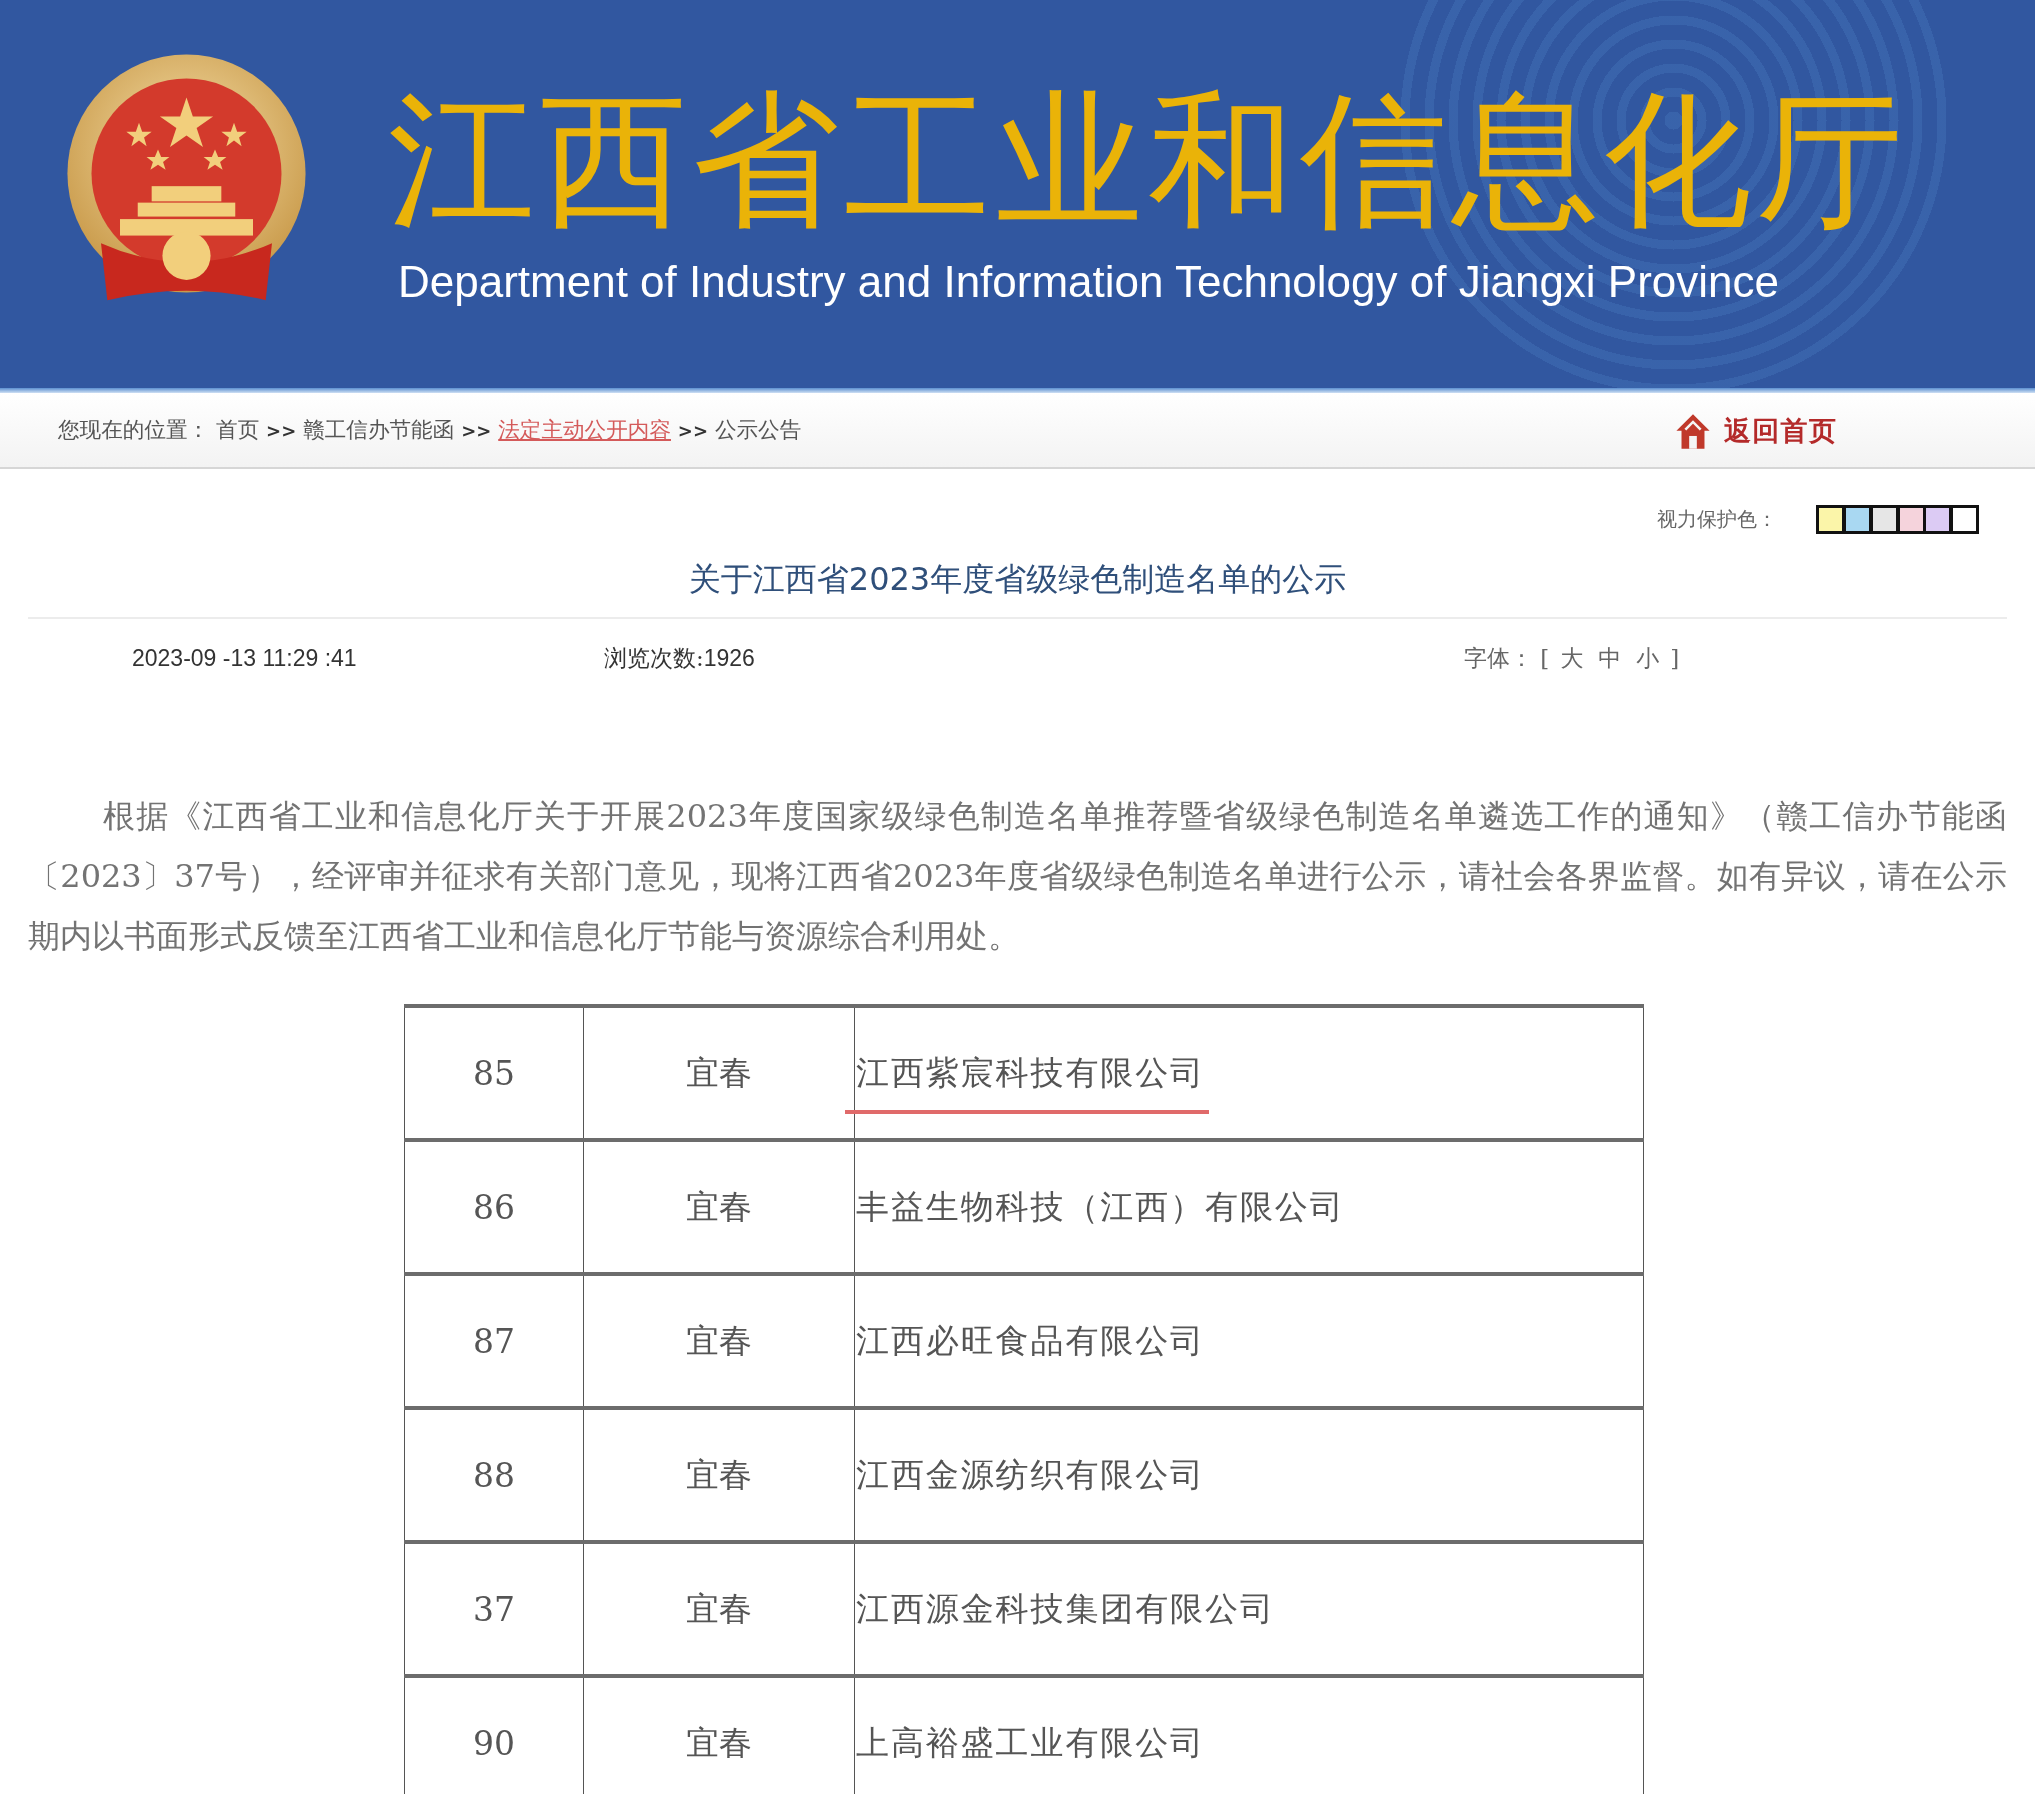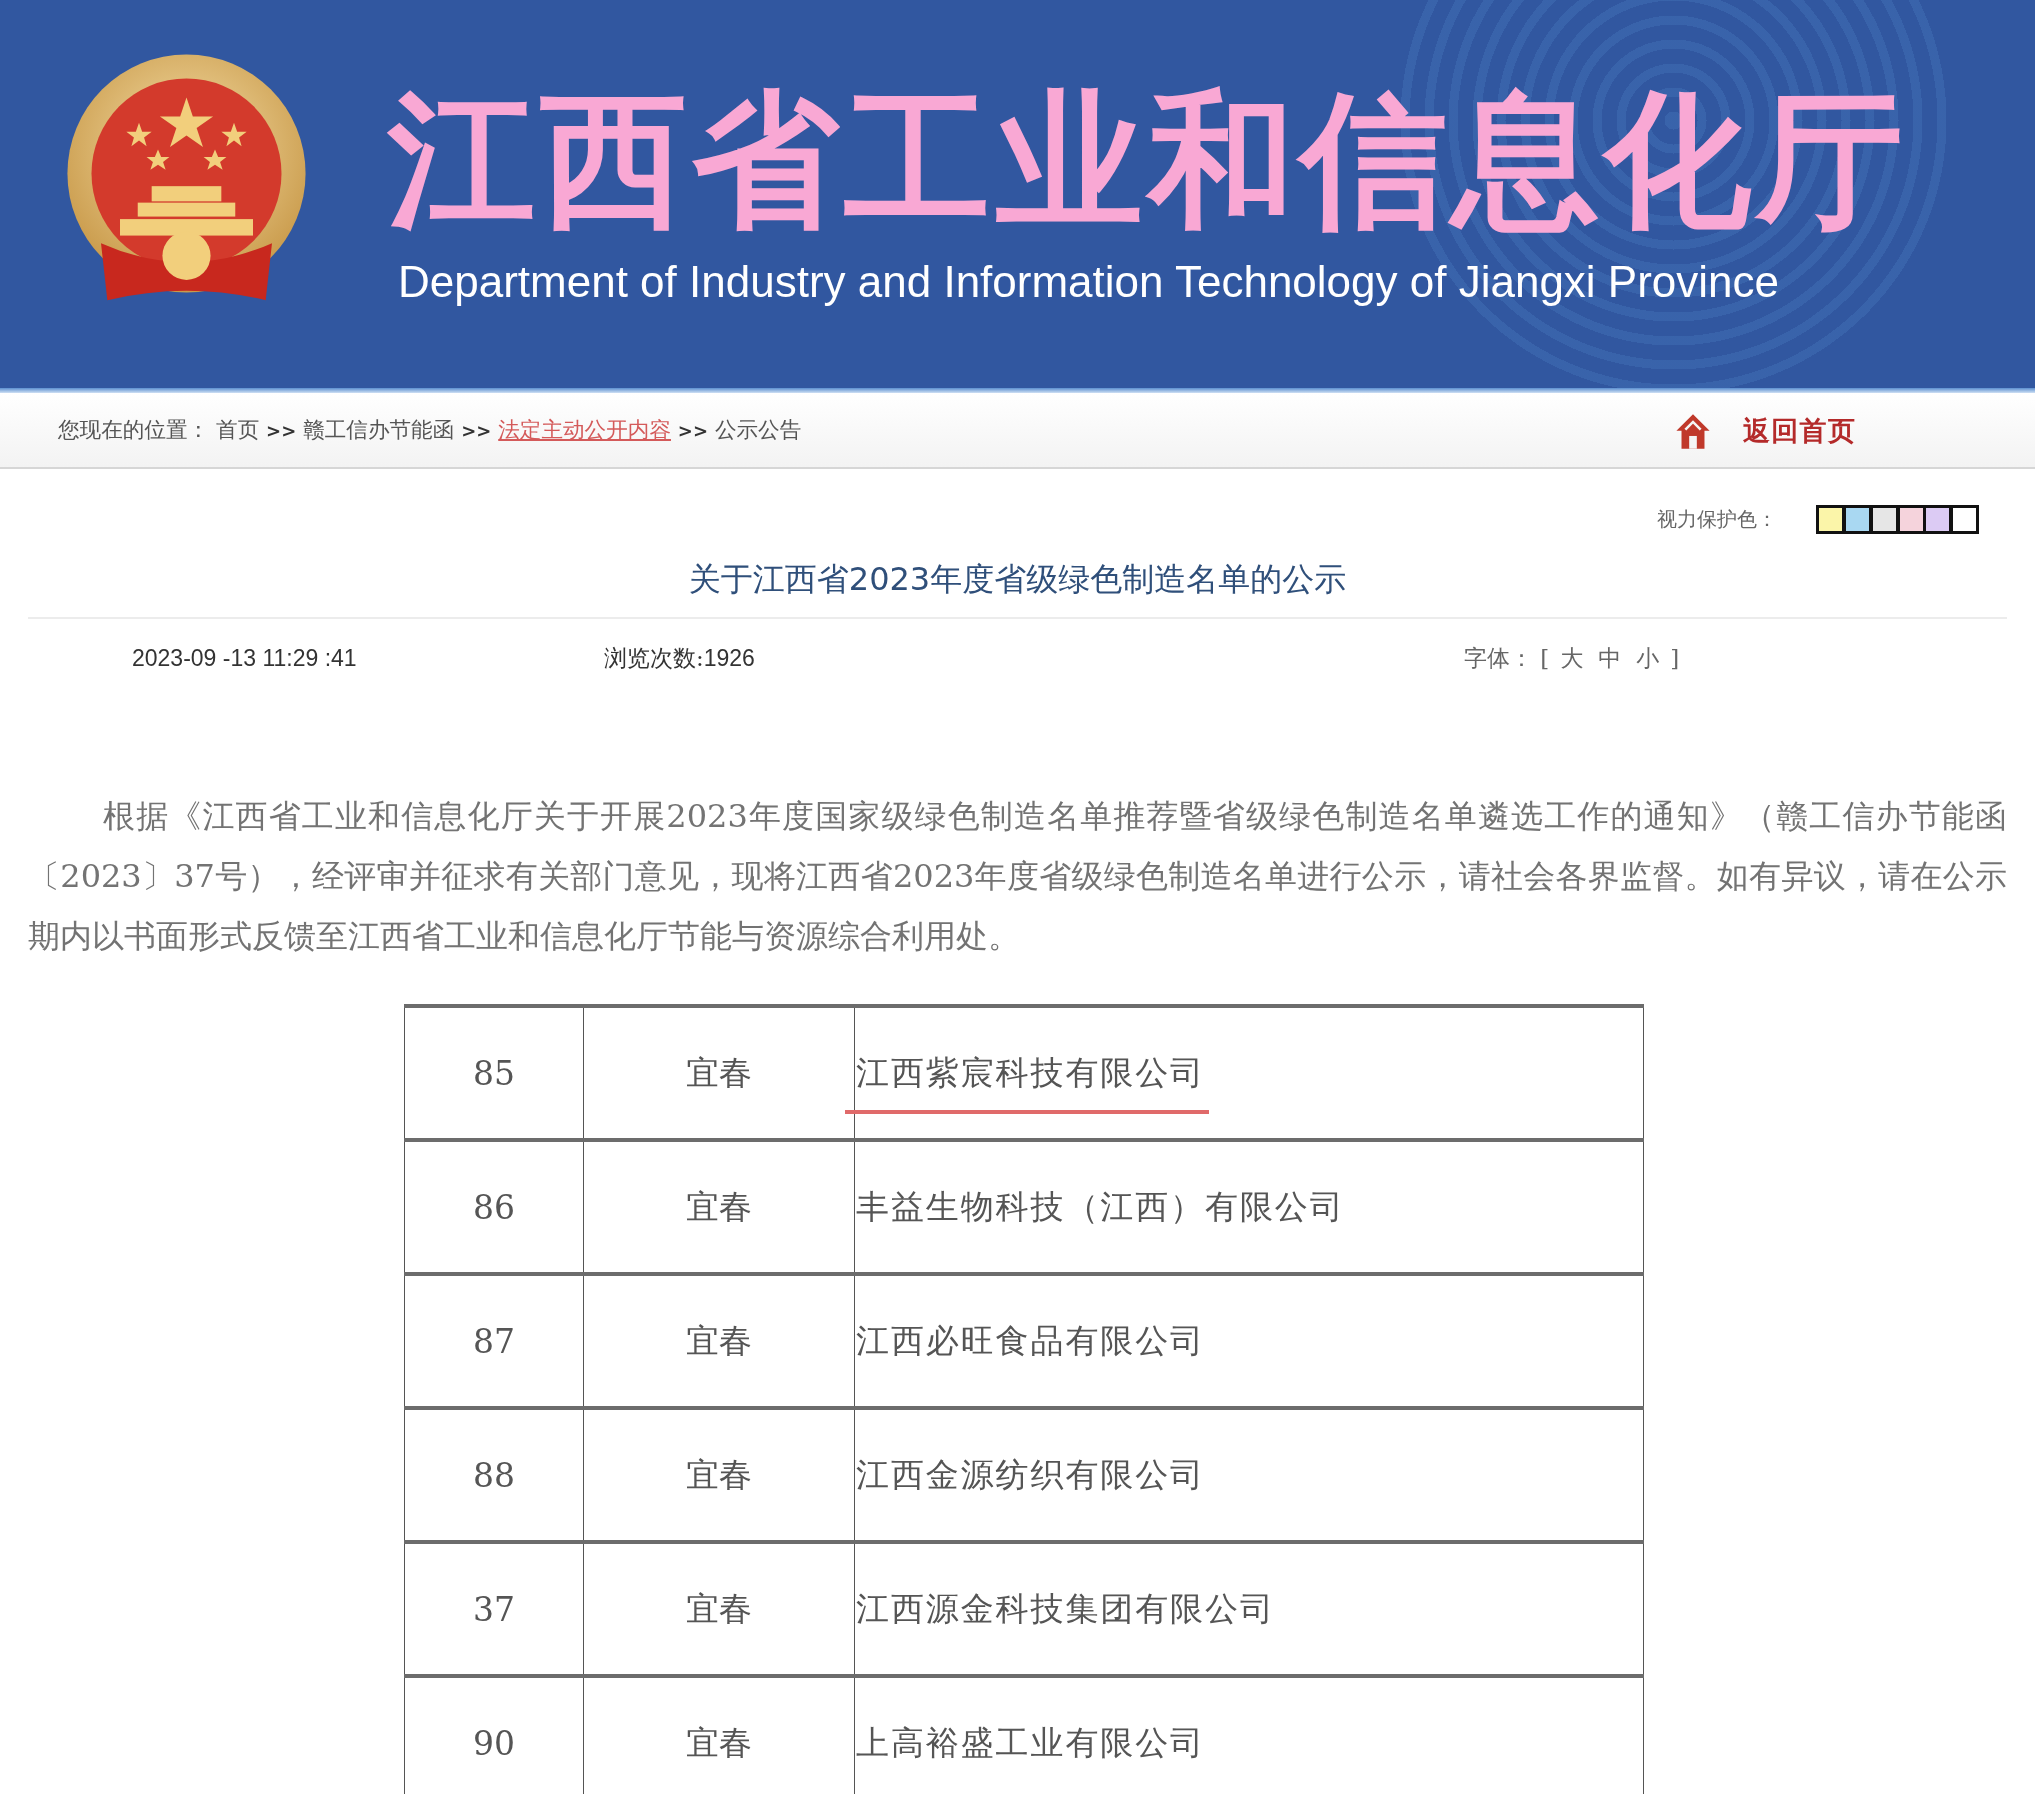--- a/index.html
+++ b/index.html
@@ -19,22 +19,22 @@
     border-radius: 50%;
     background:
       repeating-radial-gradient(circle at 50% 50%, rgba(90,150,215,0.35) 0 9px, transparent 9px 24px);
     opacity: 0.55;
   }
   .emblem {
     position: absolute; left: 63px; top: 53px; width: 247px; height: 260px;
   }
   .title-cn {
     position: absolute; left: 388px; top: 75px;
-    font-family: "DejaVu Sans", sans-serif; font-weight: bold;
-    font-size: 147px; line-height: 171px; color: #f9a8d4; letter-spacing: 5px;
+    font-family: "DejaVu Sans", sans-serif; font-weight: normal;
+    font-size: 147px; line-height: 171px; color: #eab308; letter-spacing: 5px;
     white-space: nowrap;
   }
   .title-en {
     position: absolute; left: 398px; top: 253px;
     font-family: "Liberation Sans", sans-serif;
     font-size: 44px; line-height: 57px; color: #ffffff; white-space: nowrap;
   }
   .banner-edge {
     position: absolute; left: 0; top: 388px; width: 2035px; height: 5px;
     background: linear-gradient(#5b8fd0, #cfe0f4);
@@ -51,21 +51,21 @@
   }
   .crumbs a { color: #555; text-decoration: none; }
   .crumbs a.active { color: #d45a5a; text-decoration: underline; }
   .crumbs .sep { color: #333; font-weight: bold; font-family: "DejaVu Sans", sans-serif; font-size: 18px; }
   .home-link {
     position: absolute; left: 1675px; top: 19px; height: 38px; display: flex; align-items: center;
     text-decoration: none; cursor: pointer;
   }
   .home-link .label {
     font-family: "DejaVu Sans", sans-serif; font-weight: bold; font-size: 27px; color: #b42a2a;
-    margin-left: 32px; letter-spacing: 1.3px;
+    margin-left: 13px; letter-spacing: 1.3px;
   }
   
   .eye-protect {
     position: absolute; left: 1657px; top: 505px; display: flex; align-items: center; gap: 33px;
   }
   .eye-protect .lbl { font-size: 20px; color: #666; margin-right: 6.3px; }
   .swatches { display: flex; border: 3.2px solid #111; background: #111; gap: 3.8px; }
   .swatch { width: 23px; height: 23px; cursor: pointer; }
   
   .article-title {

